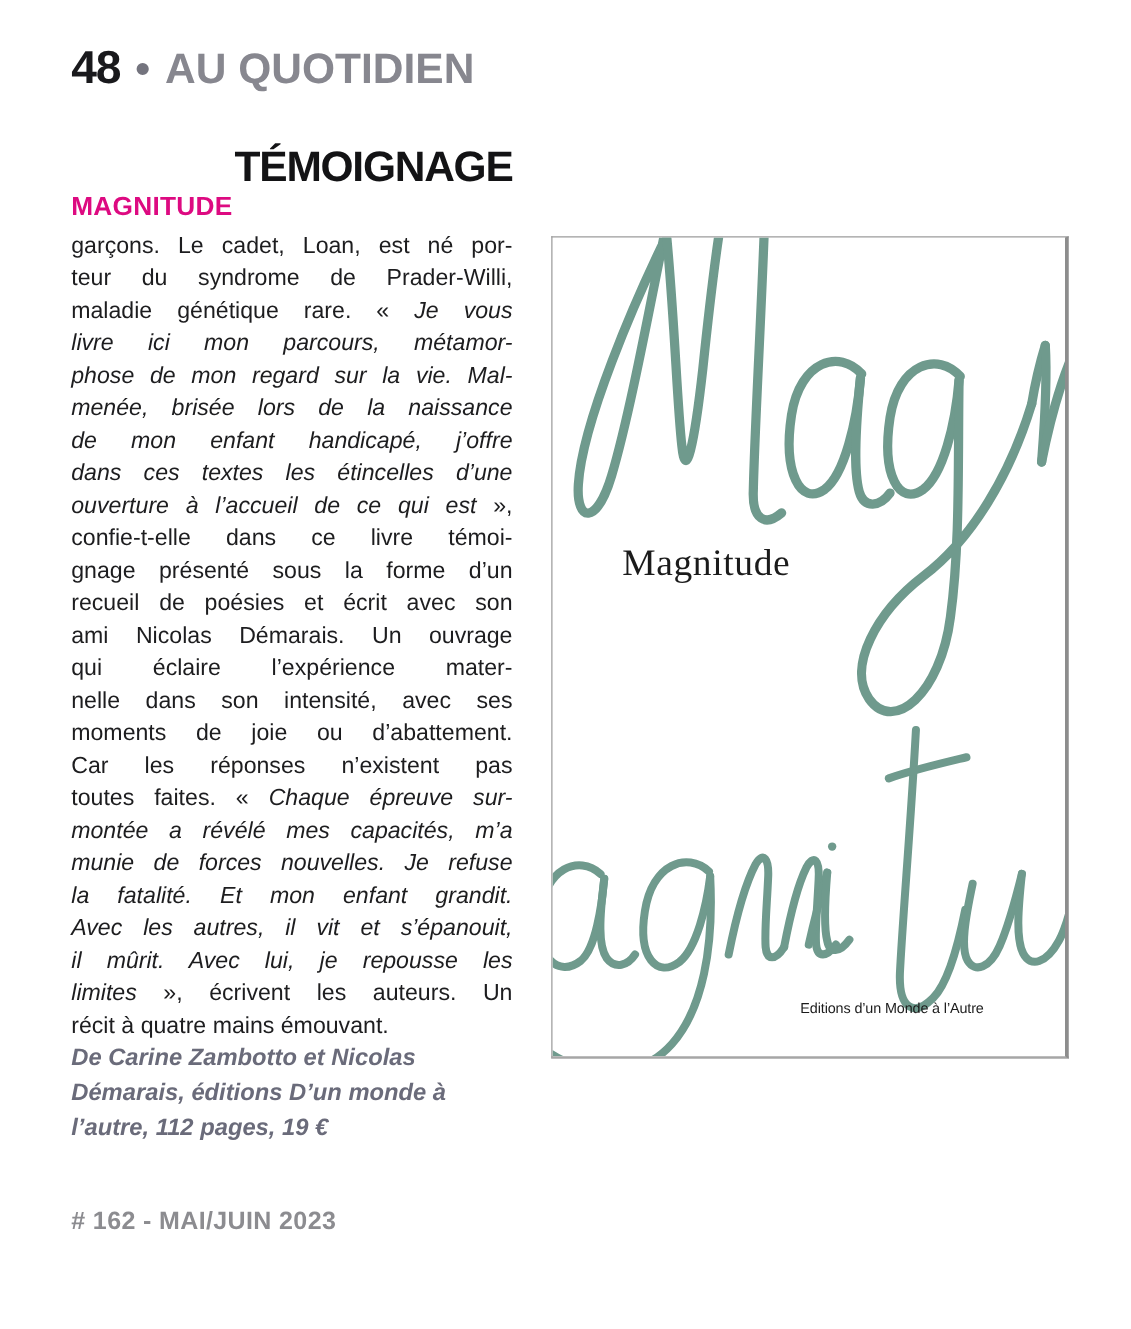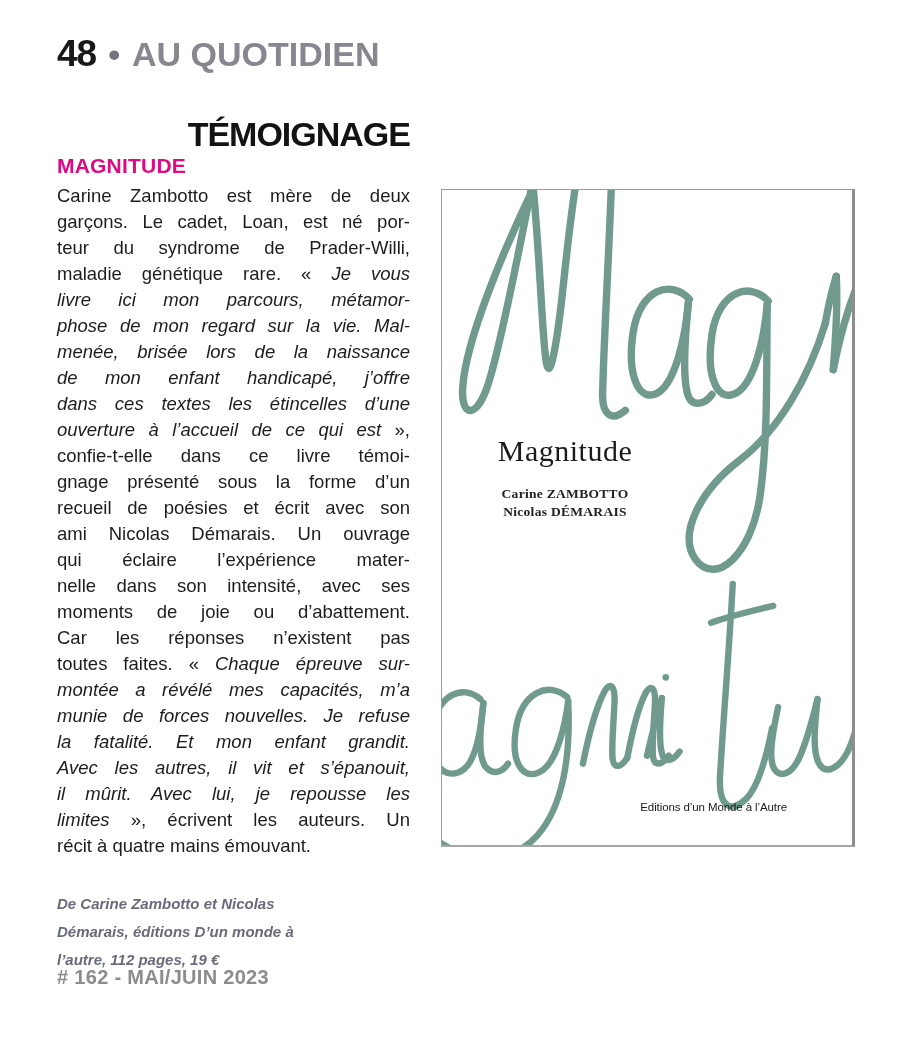--- a/index.html
+++ b/index.html
@@ -23,21 +23,21 @@
   .header-bullet{font-size:34px;font-weight:800;color:#74747e;margin:0 12px;}
   .section-label{font-size:34px;font-weight:800;letter-spacing:0px;color:var(--header_gray);}
   
   .article{position:absolute;left:57px;top:116px;width:353px;}
   .kicker{font-size:34px;line-height:37px;font-weight:800;letter-spacing:-1px;color:#131315;text-align:right;}
   .article-title{font-size:21px;line-height:25px;font-weight:800;letter-spacing:0.2px;color:var(--accent_magenta);}
   .body-text{margin-top:5px;font-size:18.5px;line-height:26px;color:#1d1d1f;}
   .bline{text-align:justify;text-align-last:justify;white-space:normal;}
   .bline.last{text-align-last:left;}
   .bline .it{font-style:italic;}
-  .credit{margin-top:31px;font-style:italic;font-weight:700;font-size:15px;line-height:28px;color:var(--credit_gray);}
+  .credit{font-style:italic;font-weight:700;font-size:19px;line-height:28px;color:var(--credit_gray);}
   
   .footer{position:absolute;left:57px;top:966px;font-size:20px;font-weight:700;letter-spacing:0.3px;color:var(--footer_gray);}
   
   .cover{
     position:absolute;left:441px;top:189px;width:414px;height:658px;background:#fff;
     border:1px solid var(--cover_border);border-right:3px solid #8d8d8d;border-bottom:2px solid #a6a6a6;
     overflow:hidden;
   }
   .cover svg{position:absolute;left:0;top:0;width:100%;height:100%;}
   .script-stroke{fill:none;stroke:var(--script_teal);stroke-linecap:round;stroke-linejoin:round;}
@@ -63,21 +63,20 @@
   <div class="header">
     <span class="page-num">48</span>
     <span class="header-bullet">•</span>
     <span class="section-label">AU QUOTIDIEN</span>
   </div>
 
   <div class="article">
     <h2 class="kicker">TÉMOIGNAGE</h2>
     <h3 class="article-title">MAGNITUDE</h3>
     <div class="body-text">
-        <div class="bline"><span>Carine Zambotto est mère de deux</span></div>
         <div class="bline"><span>garçons. Le cadet, Loan, est né por-</span></div>
         <div class="bline"><span>teur du syndrome de Prader-Willi,</span></div>
         <div class="bline"><span>maladie génétique rare. « </span><span class="it">Je vous</span></div>
         <div class="bline"><span class="it">livre ici mon parcours, métamor-</span></div>
         <div class="bline"><span class="it">phose de mon regard sur la vie. Mal-</span></div>
         <div class="bline"><span class="it">menée, brisée lors de la naissance</span></div>
         <div class="bline"><span class="it">de mon enfant handicapé, j’offre</span></div>
         <div class="bline"><span class="it">dans ces textes les étincelles d’une</span></div>
         <div class="bline"><span class="it">ouverture à l’accueil de ce qui est</span><span> »,</span></div>
         <div class="bline"><span>confie-t-elle dans ce livre témoi-</span></div>
@@ -130,22 +129,18 @@
         <path d="M 208 570 C 213 548 219 526 223 512"></path>
         <path d="M 223 512 C 221 536 220 556 223 567 C 225 577 233 577 241 566"></path>
         <circle cx="227" cy="491" r="3.4" fill="#6f9a8d" stroke="none"></circle>
         <path d="M 295 397 C 291 470 284 552 282 593 C 281 621 293 629 309 613 C 321 601 329 572 335 542"></path>
         <path d="M 273 436 C 293 429 315 424 336 419"></path>
         <path d="M 341 521 C 335 549 331 573 337 583 C 343 593 355 589 363 571 C 371 553 377 529 381 513"></path>
         <path d="M 381 513 C 378 541 376 565 382 577 C 388 589 401 585 411 567 C 416 558 420 544 423 530"></path>
       </g>
     </svg>
     <div class="cover-title">Magnitude</div>
-    <div class="cover-authors">
-      <div>Carine ZAMBOTTO</div>
-      <div>Nicolas DÉMARAIS</div>
-    </div>
     <div class="cover-publisher">Editions d’un Monde à l’Autre</div>
   </div>
 
   <div class="footer"># 162 - MAI/JUIN 2023</div>
 
 </div>
 
 </body></html>

